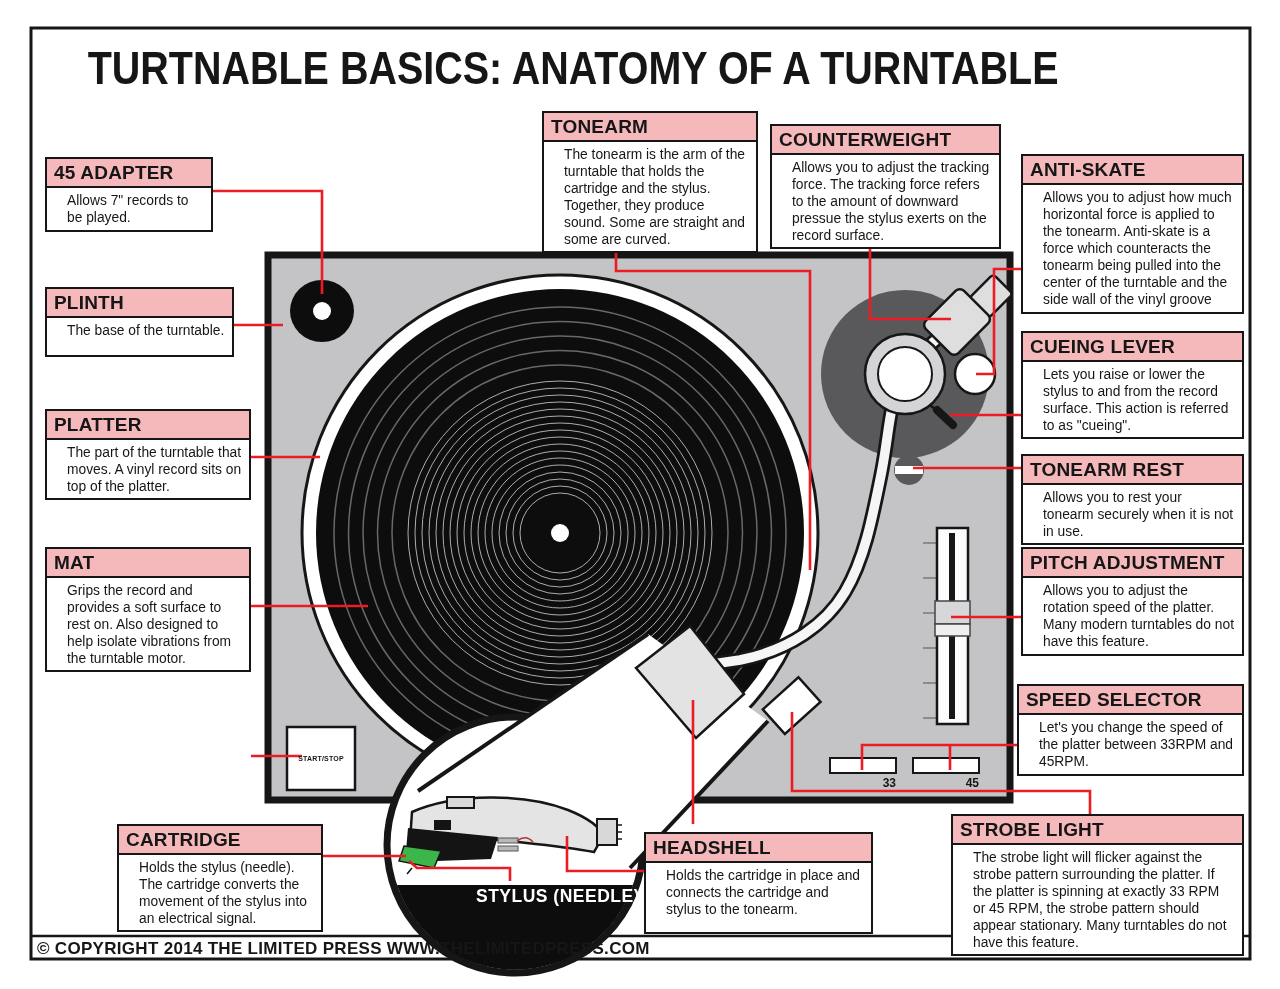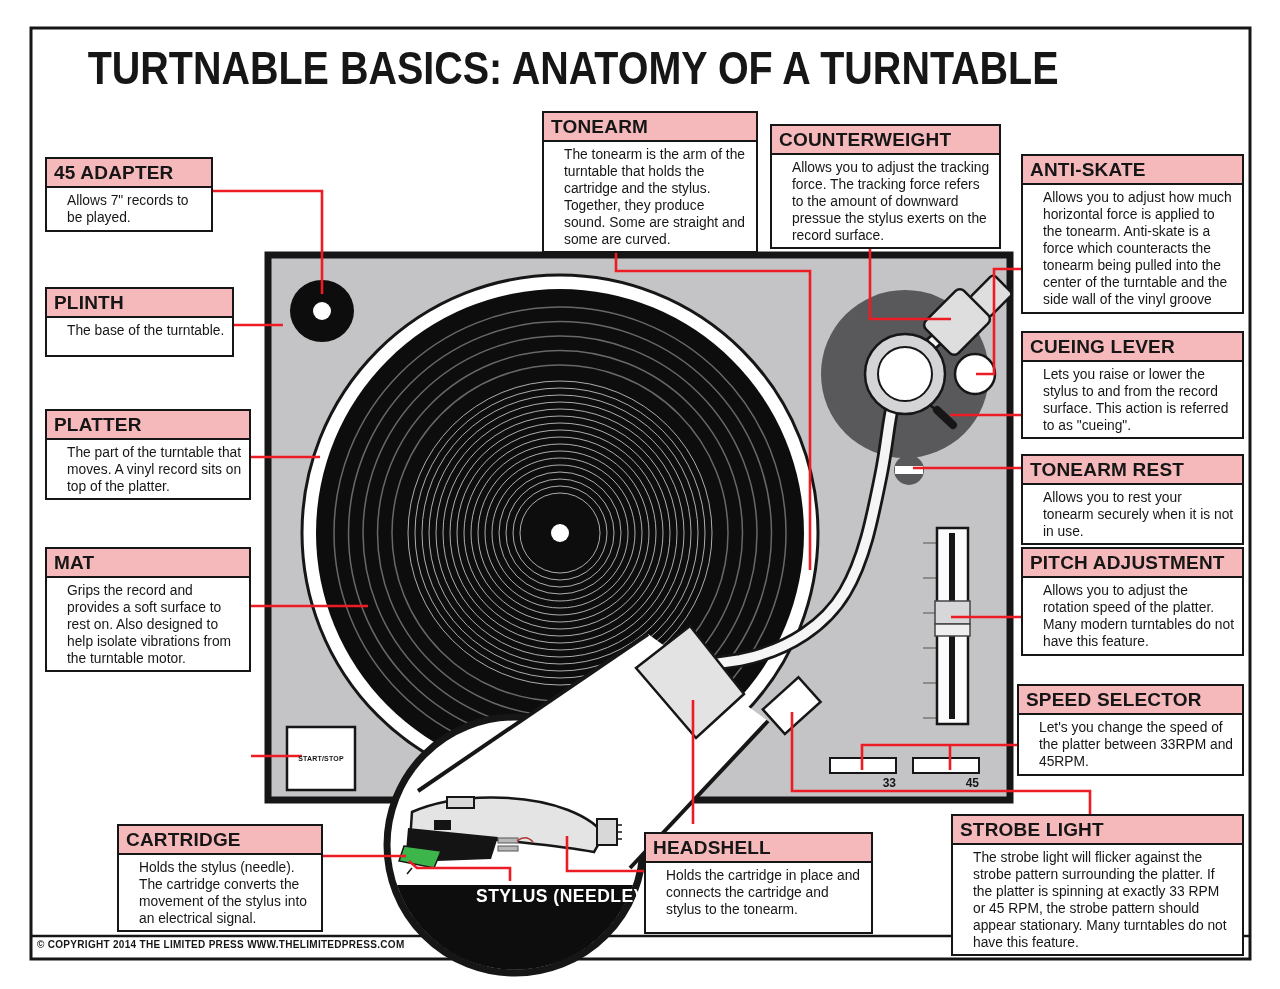--- a/index.html
+++ b/index.html
@@ -3,21 +3,21 @@
 <meta charset="utf-8">
 <style>
   html,body{margin:0;padding:0;background:#fff;}
   body{width:1280px;height:989px;position:relative;overflow:hidden;
        font-family:"Liberation Sans",sans-serif;color:#161616;}
   #stage{position:absolute;left:0;top:0;width:1096px;height:989px;}
   svg#art{position:absolute;left:0;top:0;}
   .ov{position:absolute;}
   #title{left:0;right:0;top:40px;text-align:center;font-size:47px;font-weight:700;
          letter-spacing:0;transform:scaleX(.84);transform-origin:50% 50%;white-space:nowrap;}
-  #copyright{left:37px;top:939px;font-size:10px;font-weight:700;letter-spacing:.3px;}
+  #copyright{left:37px;top:939px;font-size:17px;font-weight:700;letter-spacing:.3px;}
   .callout{position:absolute;box-sizing:border-box;border:2.5px solid #161616;background:#fff;}
   .callout .hd{display:block;background:#f6b9bb;border-bottom:2.5px solid #161616;
                padding:3px 7px 2px 7px;font-size:19px;font-weight:700;letter-spacing:.2px;line-height:1.15;white-space:nowrap;}
   .callout .bd{display:block;padding:4px 7px 3px 20px;font-size:13.8px;line-height:1.24;font-weight:400;}
   #lbl-startstop{left:287px;top:727px;width:68px;height:63px;display:flex;align-items:center;
                  justify-content:center;font-size:7px;font-weight:700;letter-spacing:.2px;}
   .spd{width:66px;top:776px;text-align:right;font-size:12px;font-weight:700;}
   #lbl-33{left:830px;} #lbl-45{left:913px;}
   #lbl-stylus{left:390px;top:886px;width:250px;text-align:right;color:#fff;
               font-size:17.5px;font-weight:700;letter-spacing:.5px;}

